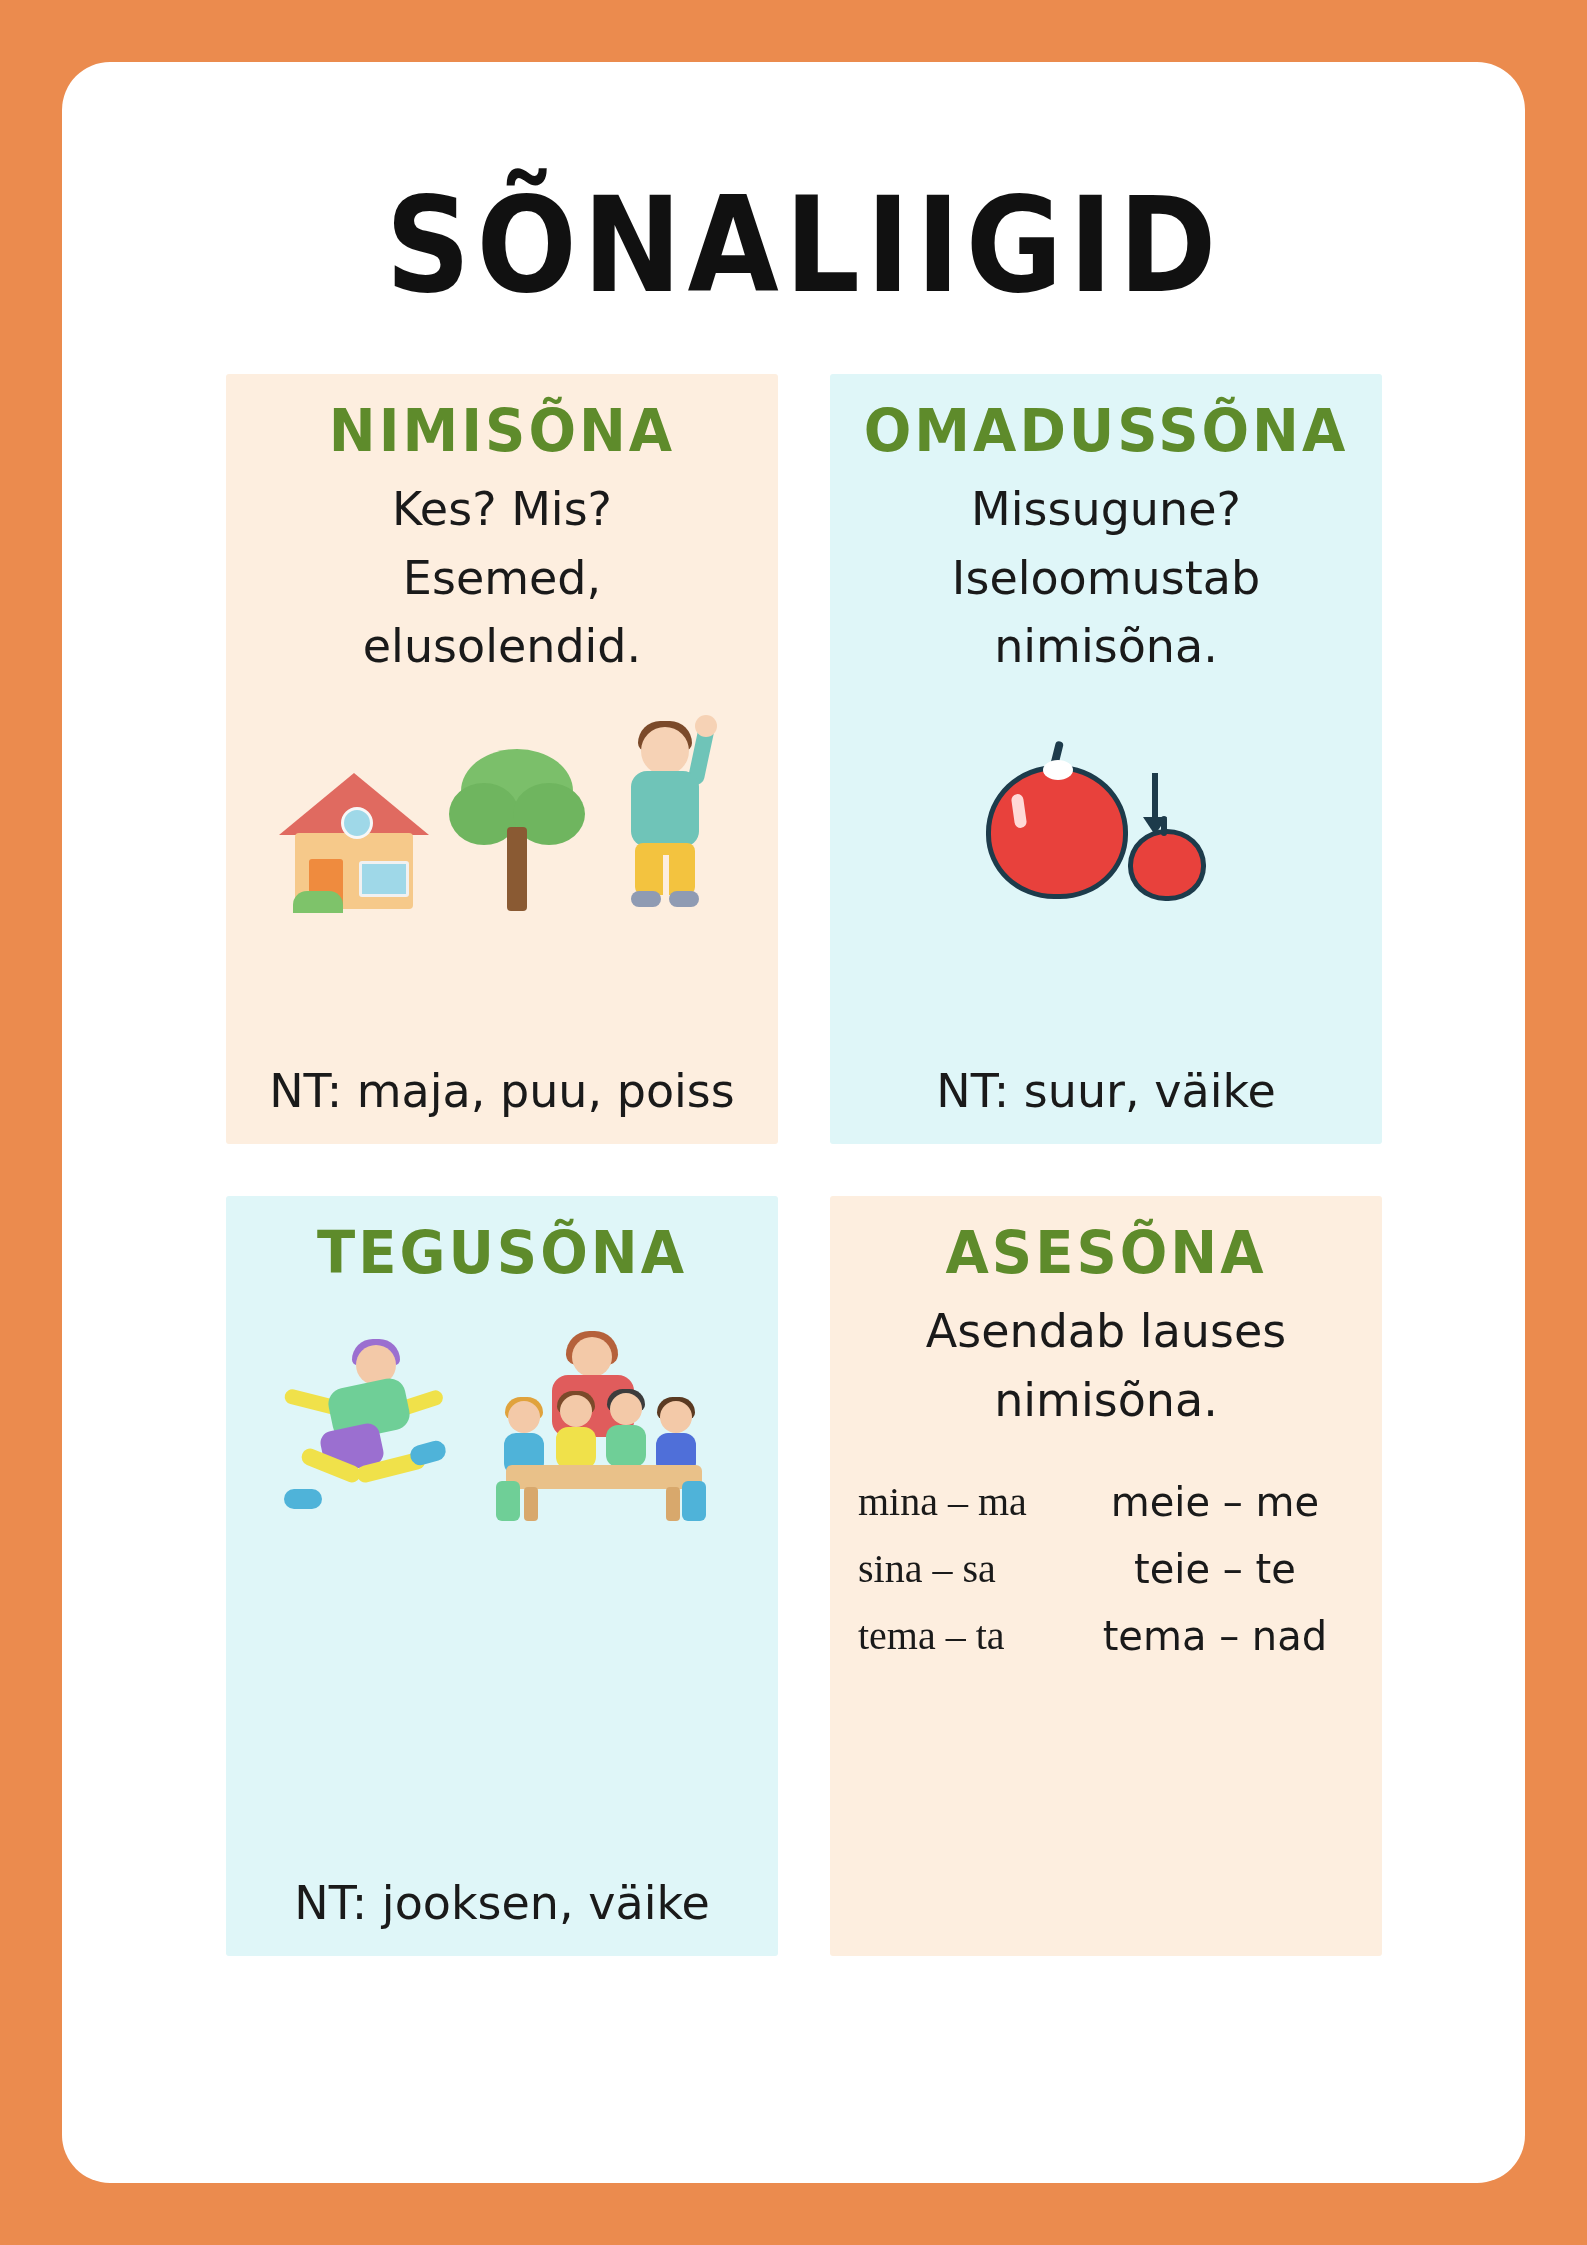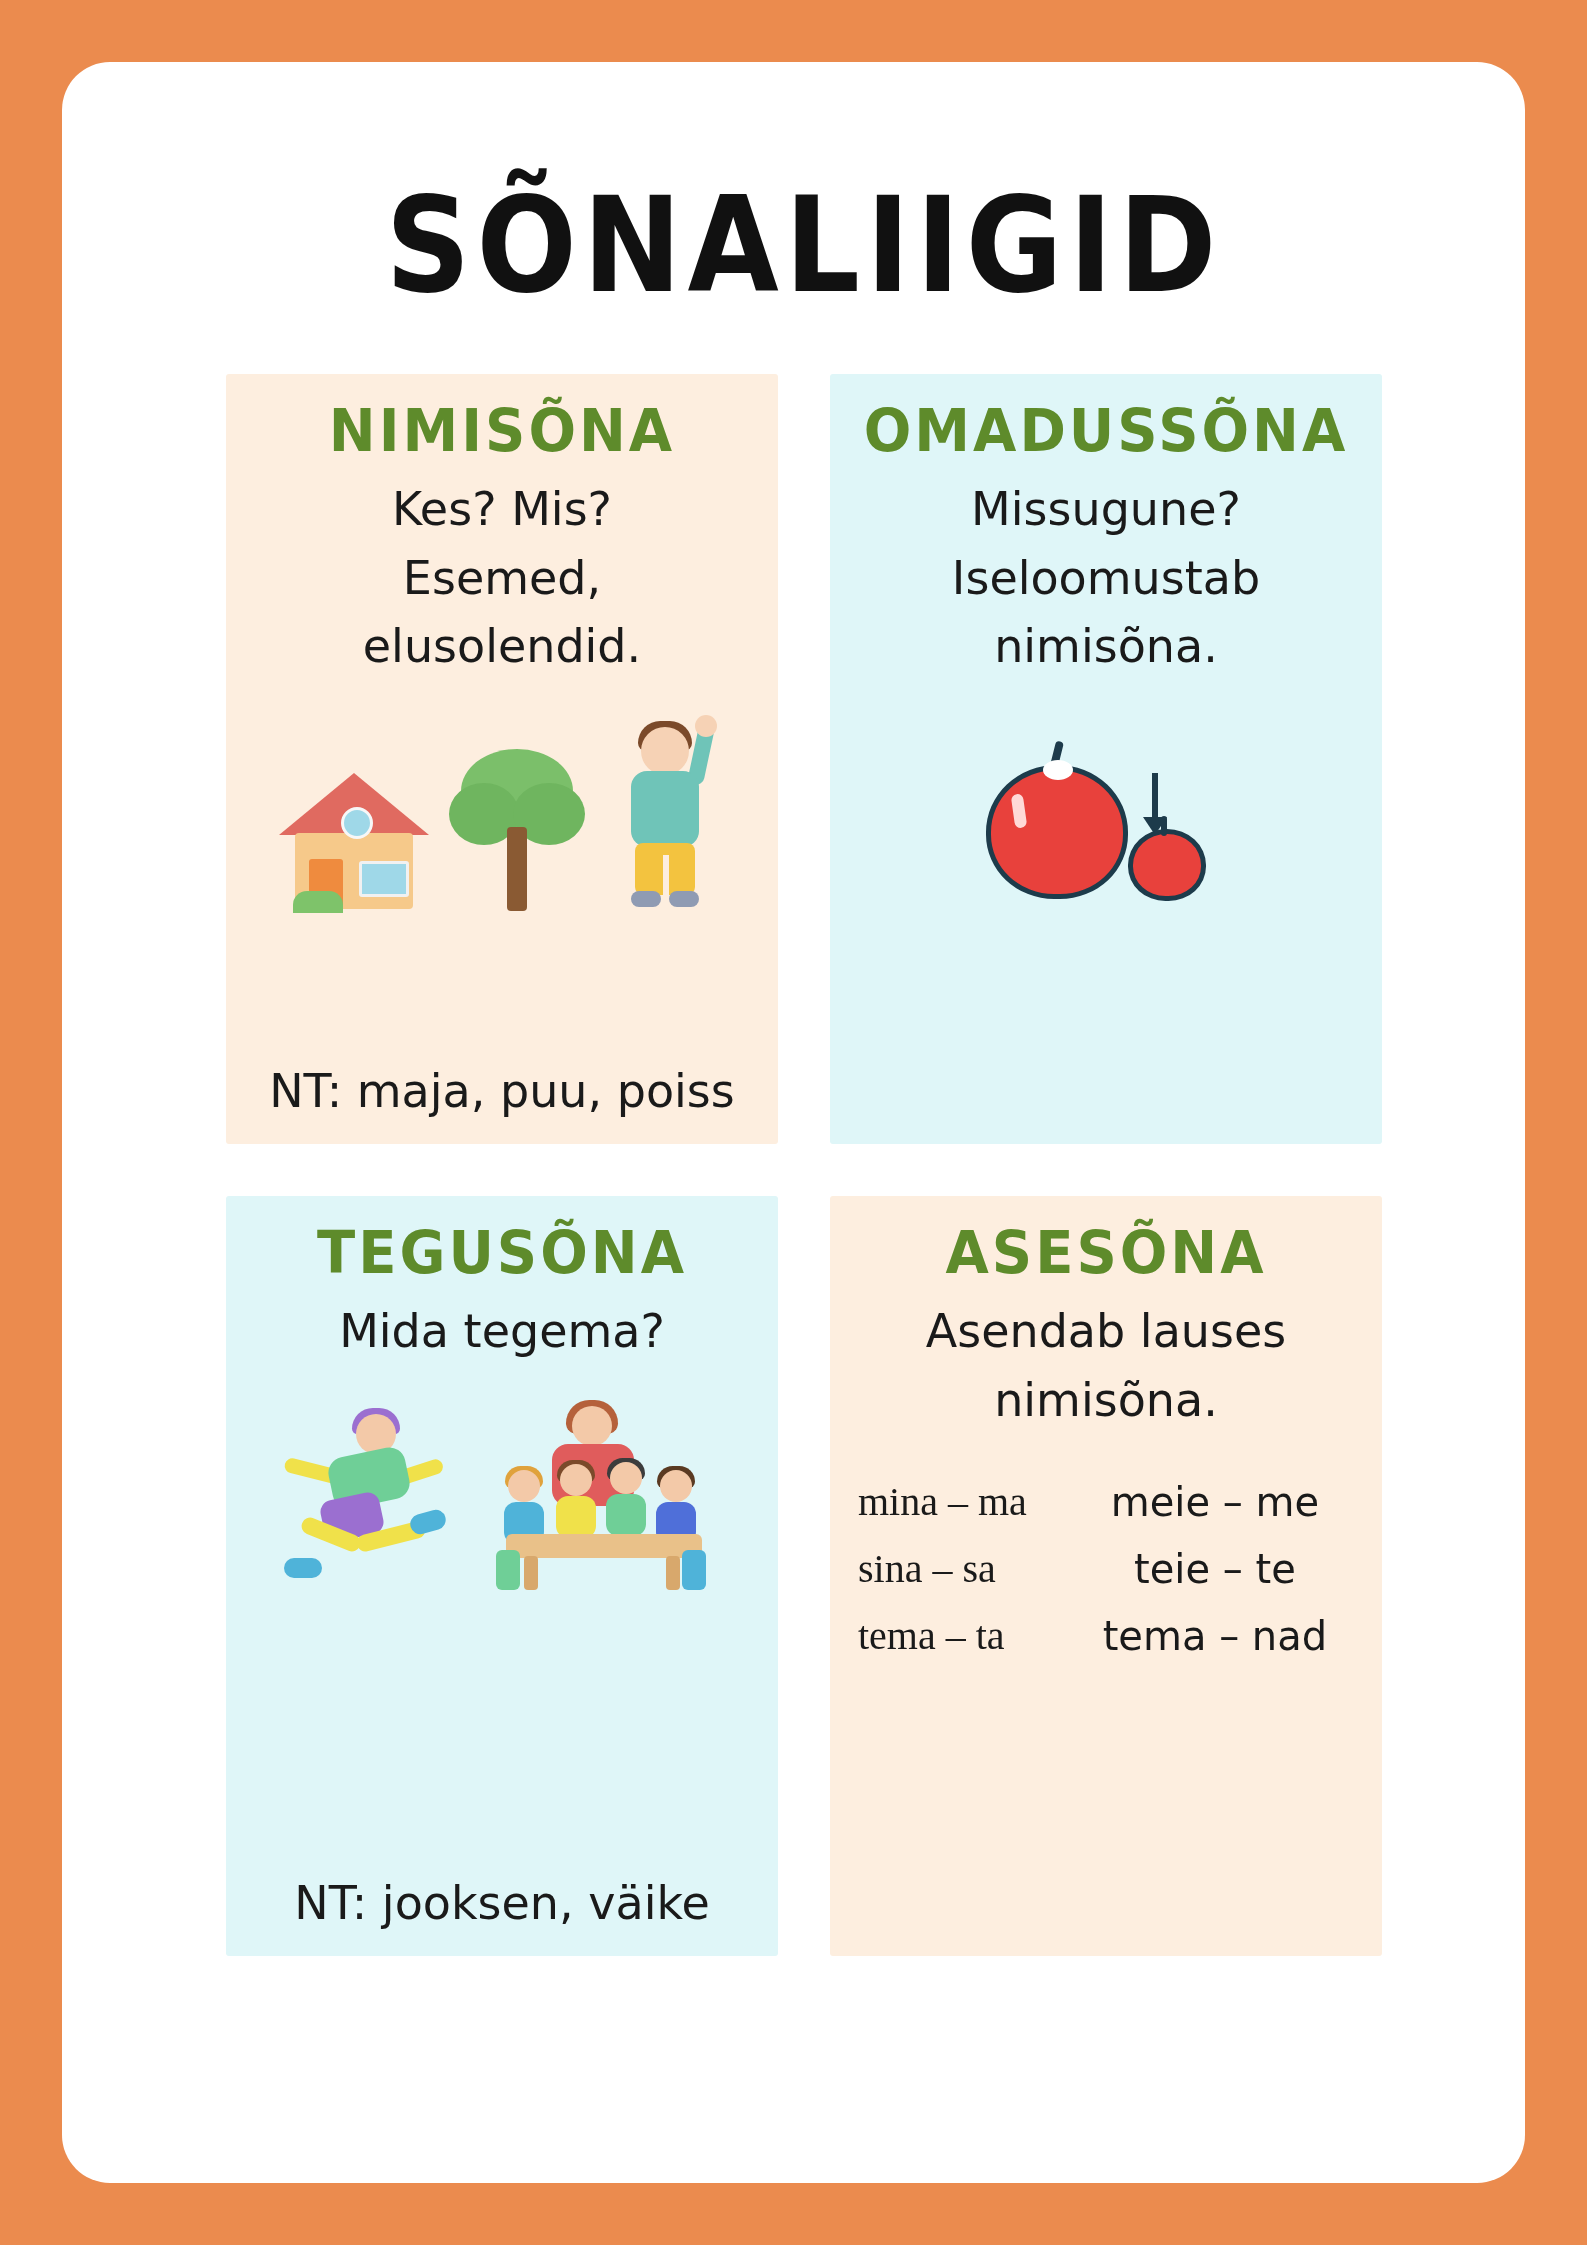--- a/index.html
+++ b/index.html
@@ -425,25 +425,25 @@
               <div class="notch"></div>
               <div class="shine"></div>
             </div>
           <div class="arrow"></div>
           <div class="apple-small">
               <div class="stem"></div>
             </div>
         </div>
       </div>
 
+      <div class="card-example">NT: suur, väike</div>
     </div>
 
     <div class="card mint card-tegusona">
       <div class="card-title">TEGUSÕNA</div>
-      <div class="card-desc">Mida tegema?</div>
 
       <div class="art">
         <div class="runner">
           <div class="arm1"></div>
             <div class="arm2"></div>
           <div class="hair"></div>
             <div class="head"></div>
           <div class="torso"></div>
             <div class="shorts"></div>
           <div class="leg1"></div>

